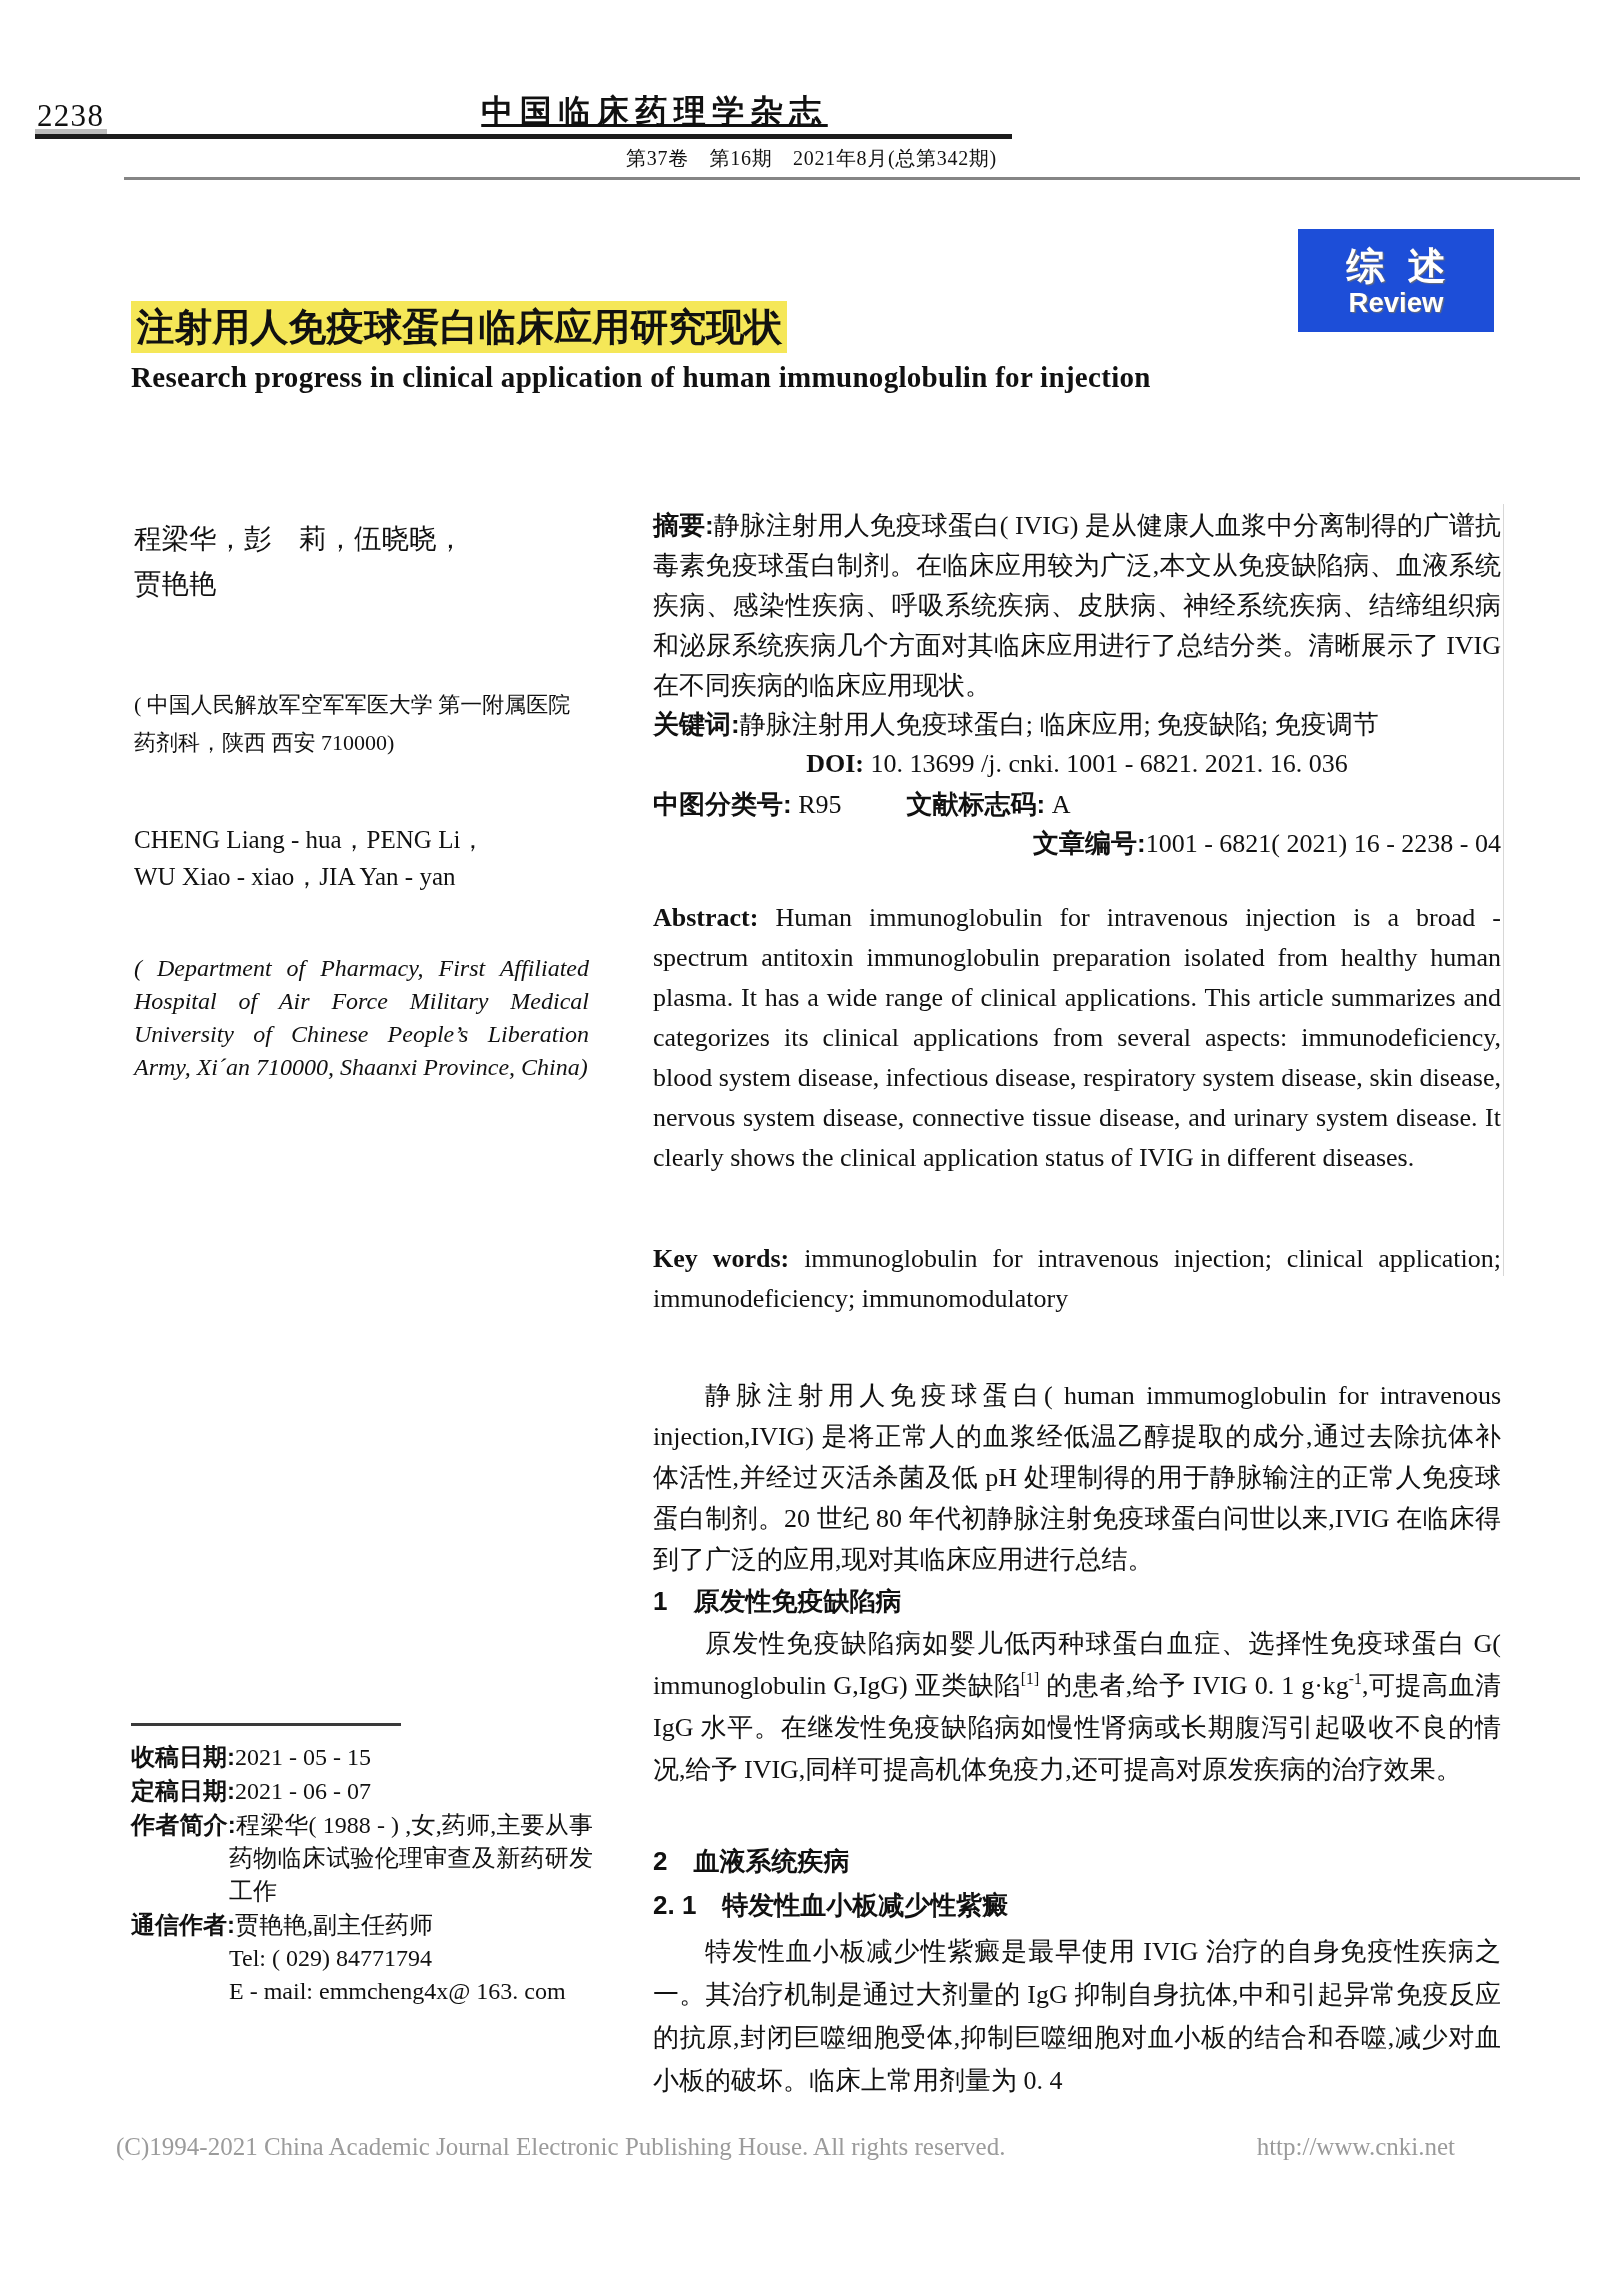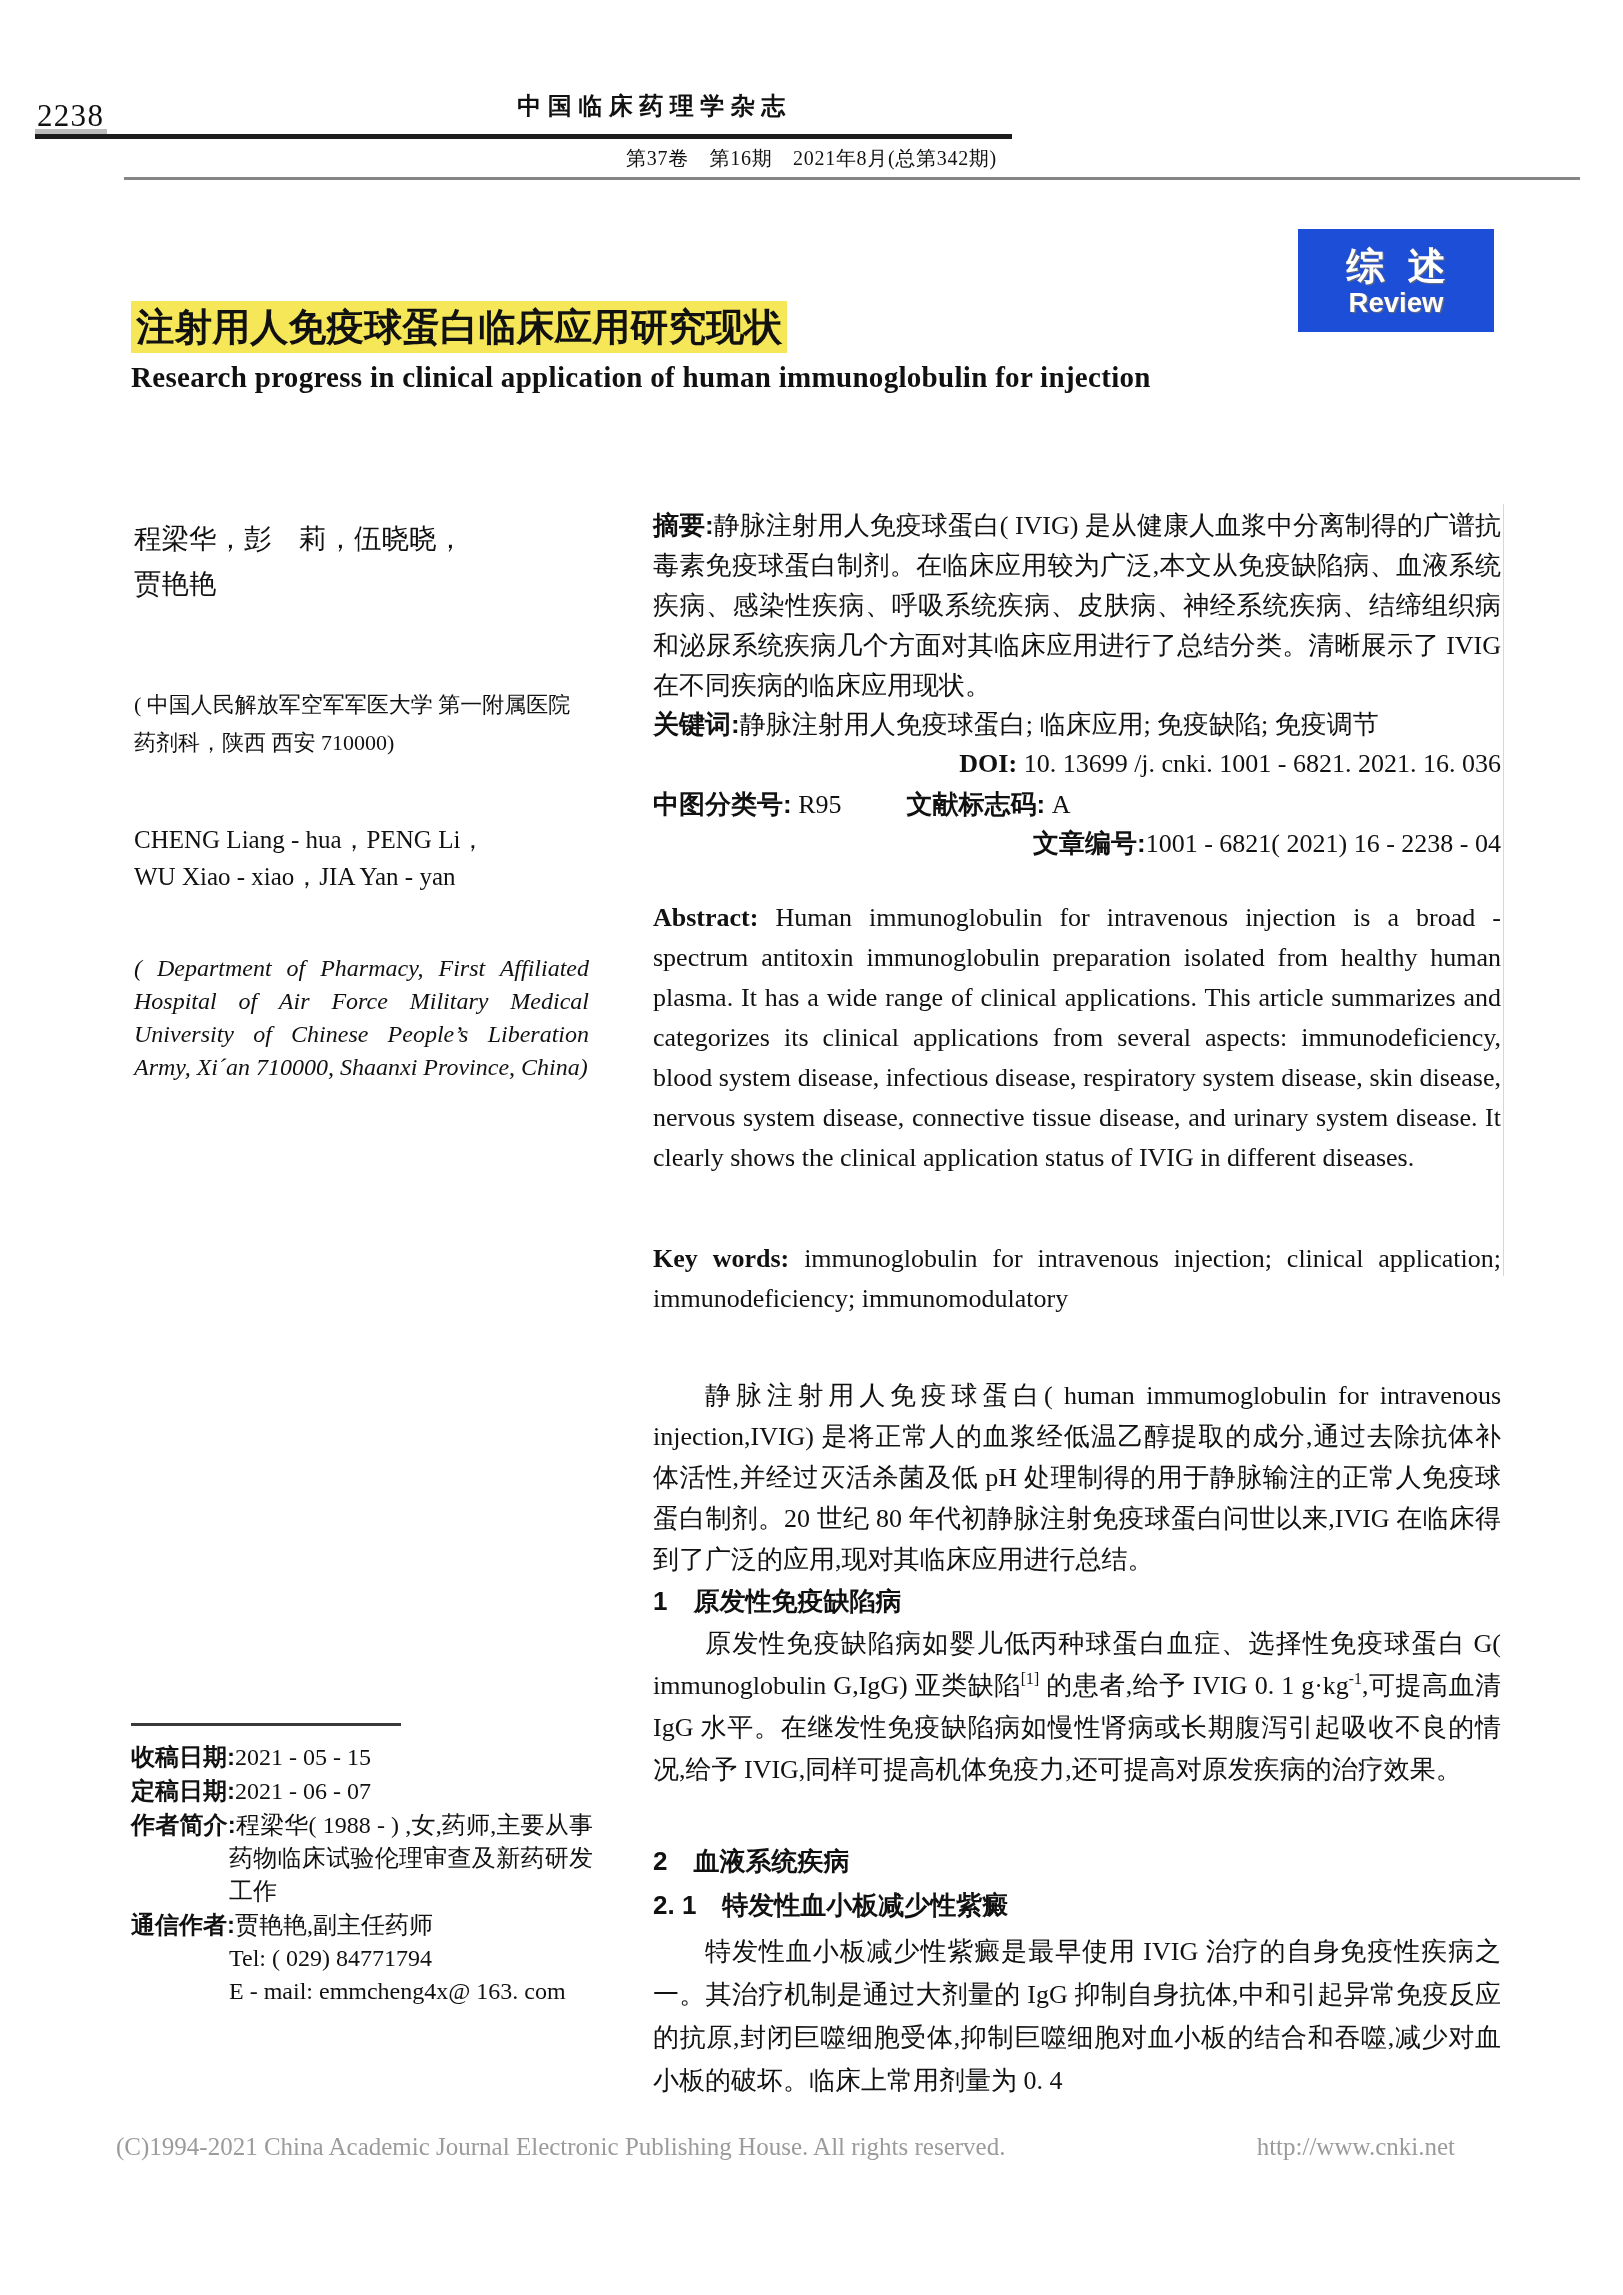--- a/index.html
+++ b/index.html
@@ -9,21 +9,21 @@
     height:2295px;
     background:#ffffff;
     font-family:"Liberation Serif","DejaVu Serif",serif;
     color:#111;
     overflow:hidden;
   }
   .abs{position:absolute;}
   
   .page-number{left:37px;top:98px;font-size:31px;letter-spacing:1.3px;}
   .journal-name{left:0;top:90px;width:1309px;text-align:center;
-    font-size:24px;font-weight:bold;letter-spacing:6.5px;}
+    font-size:32px;font-weight:bold;letter-spacing:6.5px;text-decoration:underline;}
   .rule-thick{left:35px;top:134px;width:977px;height:4.6px;background:#1c1c1c;}
   .rule-cap{left:35px;top:129px;width:72px;height:5.2px;background:#bdbdbd;}
   .issue-info{left:0;top:145px;width:1623px;text-align:center;font-size:20px;letter-spacing:0.7px;}
   .rule-thin{left:124px;top:177px;width:1456px;height:3.3px;background:#858585;}
   
   .badge{left:1298px;top:229px;width:196px;height:103px;background:#1d4ed8;
     display:flex;flex-direction:column;align-items:center;justify-content:center;}
   .badge-zh{color:#ffffff;font-size:38px;font-weight:bold;letter-spacing:23.6px;
     text-indent:23.6px;line-height:43px;text-shadow:1.3px 1.3px 1.3px #6f6f6f;}
   .badge-en{color:#ffffff;font-size:27.5px;font-weight:bold;line-height:29px;
@@ -41,21 +41,21 @@
   
   .fn-rule{left:131px;top:1723px;width:270px;height:2.6px;background:#3a3a3a;}
   .footnote{left:131px;top:1740px;width:462px;font-size:24px;line-height:33px;}
   .fn-row{text-indent:-98px;padding-left:98px;text-align:justify;}
   .fn-row-plain{padding-left:98px;}
   .fn-label{font-family:"Liberation Sans","DejaVu Sans",sans-serif;font-weight:bold;}
   
   .rc{left:653px;width:848px;font-size:26px;line-height:40px;text-align:justify;}
   .abstract-zh{top:505px;}
   .keywords-zh{top:704px;text-align:left;}
-  .doi-line{top:744px;text-align:right;}
+  .doi-line{top:744px;text-align:center;}
   .clc-line{top:784px;text-align:left;}
   .aid-line{top:823px;text-align:right;}
   .abstract-en{top:898px;}
   .keywords-en{top:1239px;}
   .para1{top:1375px;text-indent:52px;line-height:41px;}
   .h1{top:1581px;line-height:41px;}
   .para2{top:1623px;text-indent:52px;line-height:42px;}
   .h2{top:1841px;line-height:41px;}
   .h21{top:1885px;line-height:41px;}
   .para3{top:1930px;text-indent:52px;line-height:43px;}

